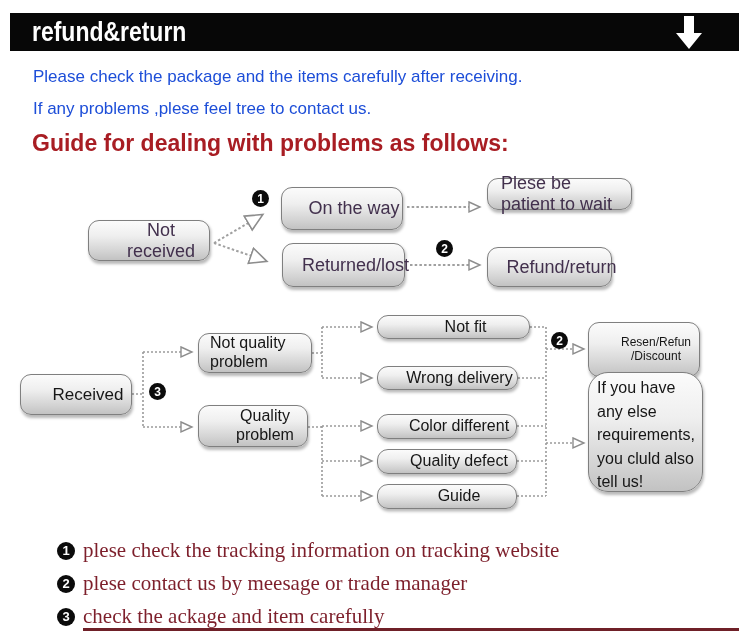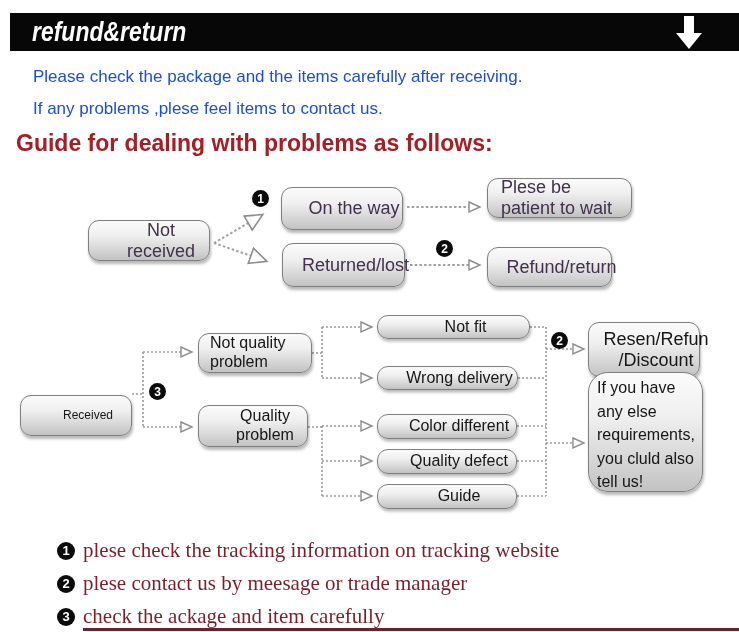--- a/index.html
+++ b/index.html
@@ -1,59 +1,59 @@
 <!DOCTYPE html>
 <html><head>
 <meta charset="utf-8">
 <style>
   html,body{margin:0;padding:0;background:#ffffff;}
   #page{position:relative;width:739px;height:632px;background:#ffffff;overflow:hidden;
         font-family:"Liberation Sans","DejaVu Sans",sans-serif;}
 
   
-  #header-bar{position:absolute;left:10px;top:13px;width:729px;height:38px;background:#070707;font-style:italic;}
+  #header-bar{position:absolute;left:10px;top:13px;width:729px;height:38px;background:#070707;}
   #header-title{position:absolute;left:22px;top:0;height:38px;line-height:37px;color:#ffffff;
         font-size:28px;font-weight:bold;letter-spacing:0px;transform:scaleX(.82);transform-origin:left center;
         white-space:nowrap;}
   #header-arrow{position:absolute;right:36px;top:3px;width:28px;height:34px;}
 
   
   .intro-line{position:absolute;left:33px;color:#1d4ed8;font-size:17px;white-space:nowrap;}
   #intro-1{top:67px;}
   #intro-2{top:99px;}
-  #guide-heading{position:absolute;left:16px;top:130px;color:#a81d23;font-size:23px;font-weight:bold;white-space:nowrap;}
+  #guide-heading{position:absolute;left:32px;top:130px;color:#a81d23;font-size:23px;font-weight:bold;white-space:nowrap;}
 
   
   #connectors{position:absolute;left:0;top:0;z-index:1;}
 
   
   .fbox{position:absolute;z-index:2;box-sizing:border-box;
         background:linear-gradient(180deg,#fbfbfb 0%,#efefef 38%,#d3d3d3 78%,#c2c2c2 100%);
         border:1.6px solid #7f7f7f;border-radius:11px;
         display:flex;align-items:center;justify-content:center;text-align:center;
         white-space:pre-line;line-height:1.16;color:#161616;
         box-shadow:1px 2.5px 3px rgba(0,0,0,.28);padding-left:24px;}
   .fbox.left{justify-content:flex-start;text-align:left;}
   .ptext{color:#42304d;}  
 
   #box-not-received{left:88px;top:220px;width:122px;height:41px;font-size:18px;}
   #box-on-the-way{left:281px;top:187px;width:122px;height:43px;font-size:18px;}
   #box-returned-lost{left:282px;top:243px;width:123px;height:44px;font-size:18px;}
-  #box-plese-patient{left:487px;top:178px;width:145px;height:40px;font-size:18px;padding-left:13px;}
+  #box-plese-patient{left:487px;top:178px;width:145px;height:32px;font-size:18px;padding-left:13px;}
   #box-refund-return{left:487px;top:247px;width:125px;height:40px;font-size:18px;}
 
-  #box-received{left:20px;top:374px;width:112px;height:41px;font-size:12px;margin-top:21px;}
+  #box-received{left:20px;top:374px;width:112px;height:41px;font-size:17px;}
   #box-not-quality{left:198px;top:333px;width:114px;height:40px;font-size:16px;padding-left:11px;}
   #box-quality{left:198px;top:405px;width:110px;height:42px;font-size:16px;text-align:center;}
   #box-not-fit{left:377px;top:315px;width:153px;height:24px;font-size:16px;}
   #box-wrong-delivery{left:377px;top:366px;width:141px;height:24px;font-size:16px;}
   #box-color-different{left:377px;top:414px;width:140px;height:25px;font-size:16px;}
   #box-quality-defect{left:377px;top:449px;width:140px;height:25px;font-size:16px;}
   #box-damage{left:377px;top:484px;width:140px;height:25px;font-size:16px;}
-  #box-resen{left:588px;top:322px;width:112px;height:55px;font-size:18px;}
+  #box-resen{left:588px;top:322px;width:112px;height:55px;font-size:12px;}
   #box-if-you-have{left:588px;top:372px;width:115px;height:120px;font-size:16px;line-height:1.47;
         padding-left:8px;border-radius:20px;align-items:flex-start;padding-top:3px;}
 
   
   .marker{position:absolute;z-index:3;width:17px;height:17px;border-radius:50%;background:#0b0b0b;
         color:#ffffff;font-size:12px;font-weight:bold;display:flex;align-items:center;justify-content:center;}
   #marker-1{left:252px;top:190px;}
   #marker-2{left:436px;top:240px;}
   #marker-3{left:149px;top:383px;}
   #marker-2b{left:551px;top:332px;}
@@ -73,21 +73,21 @@
 <div id="page">
 
   <div id="header-bar">
     <span id="header-title">refund&amp;return</span>
     <svg id="header-arrow" viewBox="0 0 28 34">
       <polygon points="9,0 19,0 19,17 27,17 14,33 1,17 9,17" fill="#ffffff"></polygon>
     </svg>
   </div>
 
   <div id="intro-1" class="intro-line">Please check the package and the items carefully after receiving.</div>
-  <div id="intro-2" class="intro-line">If any problems ,plese feel items to contact us.</div>
+  <div id="intro-2" class="intro-line">If any problems ,plese feel tree to contact us.</div>
   <div id="guide-heading">Guide for dealing with problems as follows:</div>
 
   <svg id="connectors" width="739" height="632" viewBox="0 0 739 632">
     <defs>
       <marker id="ah" markerUnits="userSpaceOnUse" markerWidth="14" markerHeight="14" refX="11" refY="6" orient="auto">
         <path d="M1,1 L12,6 L1,11 Z" fill="#ffffff" stroke="#8d8d8d" stroke-width="1.4"></path>
       </marker>
       <marker id="ahb" markerUnits="userSpaceOnUse" markerWidth="22" markerHeight="20" refX="17" refY="9" orient="auto">
         <path d="M1,1 L18,9 L1,17 Z" fill="#ffffff" stroke="#8d8d8d" stroke-width="1.6"></path>
       </marker>

